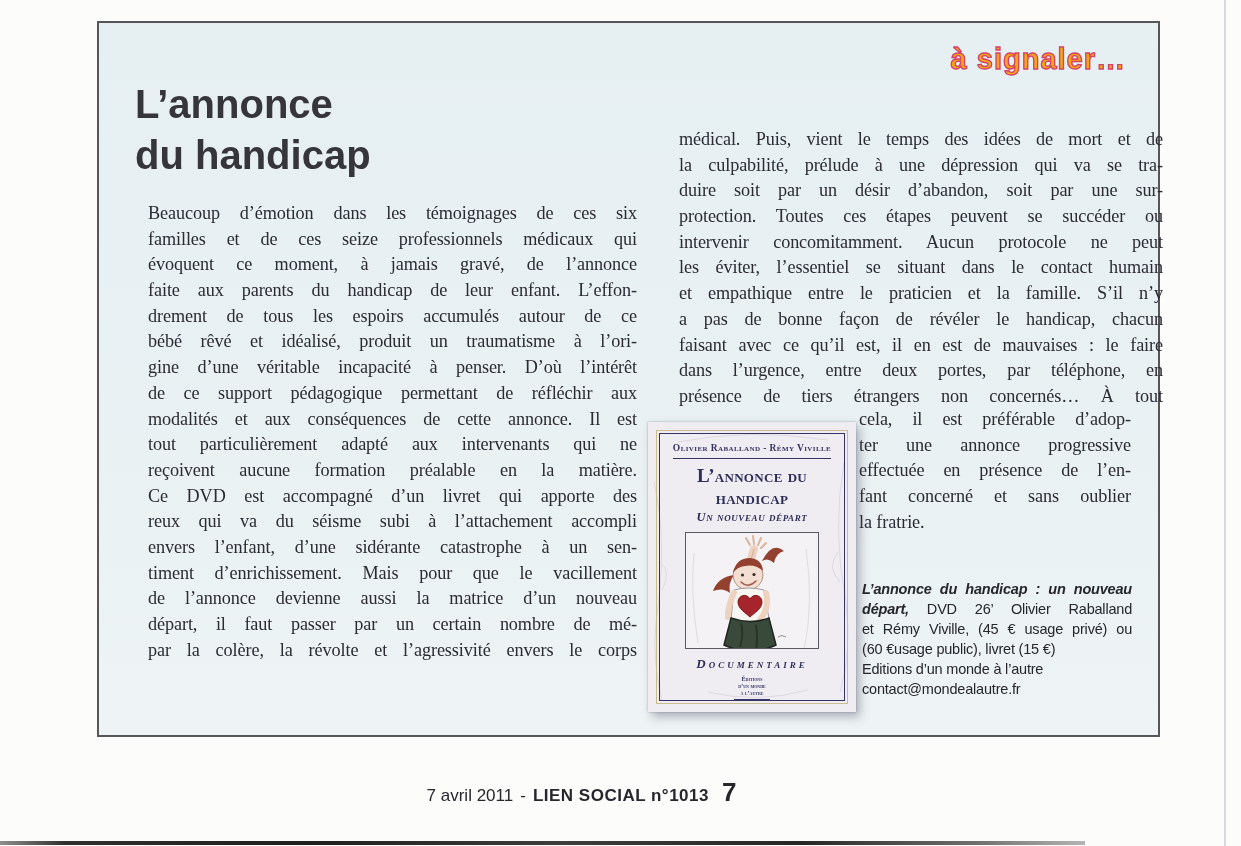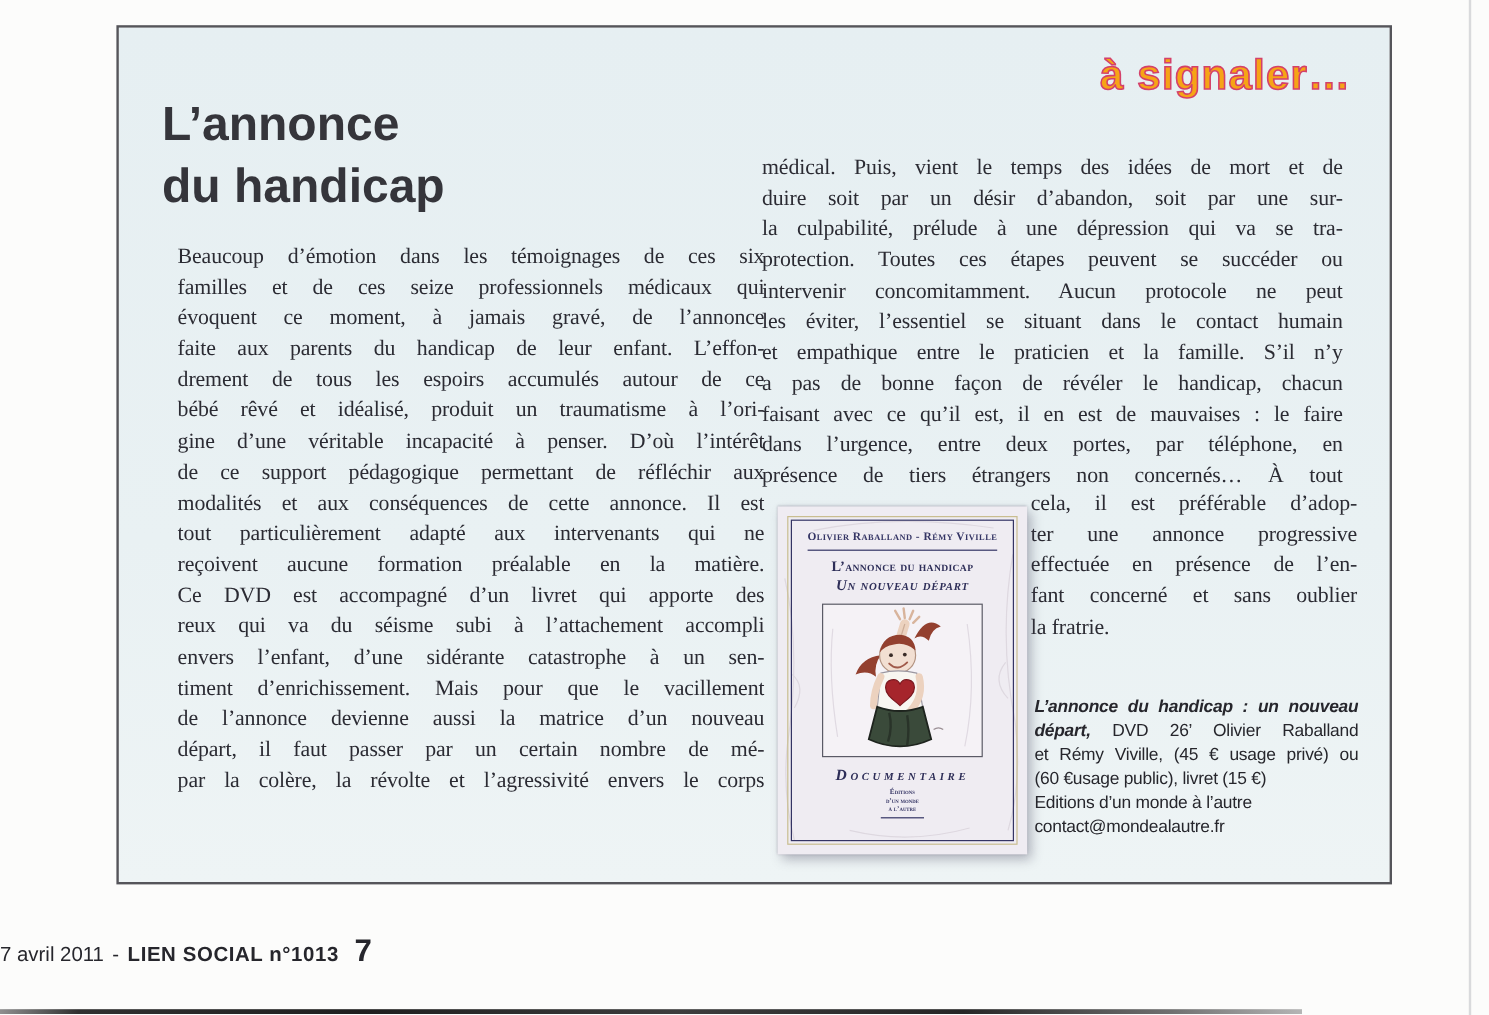--- a/index.html
+++ b/index.html
@@ -12,60 +12,60 @@
   
   .panel {
     position:absolute; left:97px; top:21px; width:1063px; height:716px;
     box-sizing:border-box; border:2px solid #55555a;
     background:linear-gradient(180deg,#e6eff2 0%, #e9f1f3 60%, #eef4f5 100%);
   }
 
   .signaler {
     position:absolute; top:20px; right:32px;
     font-family:"Liberation Sans", sans-serif;
-    font-size:35px; font-weight:700; letter-spacing:1px;
+    font-size:29px; font-weight:700; letter-spacing:1px;
     color:#f6a416;text-align:center; -webkit-text-stroke:1.3px #d4406a;
   }
 
   .article-title {
     position:absolute; left:36px; top:56px;
     font-family:"Liberation Sans", sans-serif;
     font-size:40px; line-height:51px; font-weight:600;
     color:#35353b; letter-spacing:0px;
   }
 
   
   .col { position:absolute; color:#2b2b33; font-size:18.2px; letter-spacing:-0.1px; }
   .col .tline {
     line-height:25.7px; max-height:25.7px; overflow:hidden;
     text-align:justify; text-align-last:justify;
   }
   .left-col  { left:36px;  top:178px; width:489px;margin-left:13px; }
-  .right-col { left:536px; top:104px; width:484px; }
+  .right-col { left:580px; top:104px; width:484px; }
   .wrap-block{ left:760px; top:384px; width:272px; }
   .wrap-block .tline:last-child { text-align-last:left; }
 
   
   .cover {
     position:absolute; left:549px; top:399px; width:208px; height:290px;
     background:#efecf2; box-shadow:4px 5px 9px rgba(70,70,95,.38), 0 0 2px rgba(80,80,100,.4);
   }
   .cover-sketch { position:absolute; inset:0; }
   .cover-b1 { position:absolute; inset:8px; border:1px solid #c9bd8f; }
   .cover-b2 {
     position:absolute; inset:11px; border:1px solid #343464;
     display:flex; flex-direction:column; align-items:center; overflow:hidden;
   }
   .cover-authors {
     margin-top:9px; font-size:9.5px; font-weight:700; font-variant:small-caps;
     letter-spacing:.4px; color:#343464; text-align:center;
   }
   .cover-rule { width:158px; border-top:1.5px solid #343464; margin-top:5px; }
   .cover-title {
-    margin-top:6px; font-size:12px; font-weight:700; font-variant:small-caps;
+    margin-top:6px; font-size:19px; font-weight:700; font-variant:small-caps;
     color:#2e2e58; text-align:center; letter-spacing:.3px;
   }
   .cover-subtitle {
     margin-top:1px; font-size:12.5px; font-weight:700; font-style:italic;
     font-variant:small-caps; color:#2e2e58; text-align:center; letter-spacing:.6px;
   }
   .illo-frame {
     margin-top:7px; width:132px; height:126px; border:1px solid #5a5a66;
     background:#f5f2f6; overflow:hidden;
   }
@@ -85,21 +85,21 @@
     font-family:"Liberation Sans", sans-serif; font-size:14.5px;
     letter-spacing:-0.2px; color:#26262c;
   }
   .cap-line { line-height:20px; max-height:20px; overflow:hidden; }
   .cap-just { text-align:justify; text-align-last:justify; }
   .cap-bold { font-weight:700; font-style:italic; }
 
   
   .footer {
     position:absolute; top:777px; left:0; width:1163px;
-    display:flex; justify-content:flex-start; align-items:baseline; gap:7px;
+    display:flex; justify-content:center; align-items:baseline; gap:7px;
     font-family:"Liberation Sans", sans-serif; font-size:17px; color:#26262c;
   }
   .footer b { font-weight:700; letter-spacing:.5px; }
   .page-num { font-size:26px; font-weight:700; margin-left:6px; }
 
   
   .scan-bottom {
     position:absolute; left:0; bottom:1px; width:1085px; height:4px;
     background:linear-gradient(90deg,#8f8f8f 0%, #303030 6%, #1f1f1f 28%,
                #3d3d3d 52%, #262626 74%, #707070 90%, #b5b5b5 100%);
@@ -137,22 +137,22 @@
       <div class="tline">reux qui va du séisme subi à l’attachement accompli</div>
       <div class="tline">envers l’enfant, d’une sidérante catastrophe à un sen-</div>
       <div class="tline">timent d’enrichissement. Mais pour que le vacillement</div>
       <div class="tline">de l’annonce devienne aussi la matrice d’un nouveau</div>
       <div class="tline">départ, il faut passer par un certain nombre de mé-</div>
       <div class="tline">par la colère, la révolte et l’agressivité envers le corps</div>
     </div>
 
   <div class="col right-col">
       <div class="tline">médical. Puis, vient le temps des idées de mort et de</div>
+      <div class="tline">la culpabilité, prélude à une dépression qui va se tra-</div>
       <div class="tline">duire soit par un désir d’abandon, soit par une sur-</div>
-      <div class="tline">la culpabilité, prélude à une dépression qui va se tra-</div>
       <div class="tline">protection. Toutes ces étapes peuvent se succéder ou</div>
       <div class="tline">intervenir concomitamment. Aucun protocole ne peut</div>
       <div class="tline">les éviter, l’essentiel se situant dans le contact humain</div>
       <div class="tline">et empathique entre le praticien et la famille. S’il n’y</div>
       <div class="tline">a pas de bonne façon de révéler le handicap, chacun</div>
       <div class="tline">faisant avec ce qu’il est, il en est de mauvaises : le faire</div>
       <div class="tline">dans l’urgence, entre deux portes, par téléphone, en</div>
       <div class="tline">présence de tiers étrangers non concernés… À tout</div>
     </div>
 

